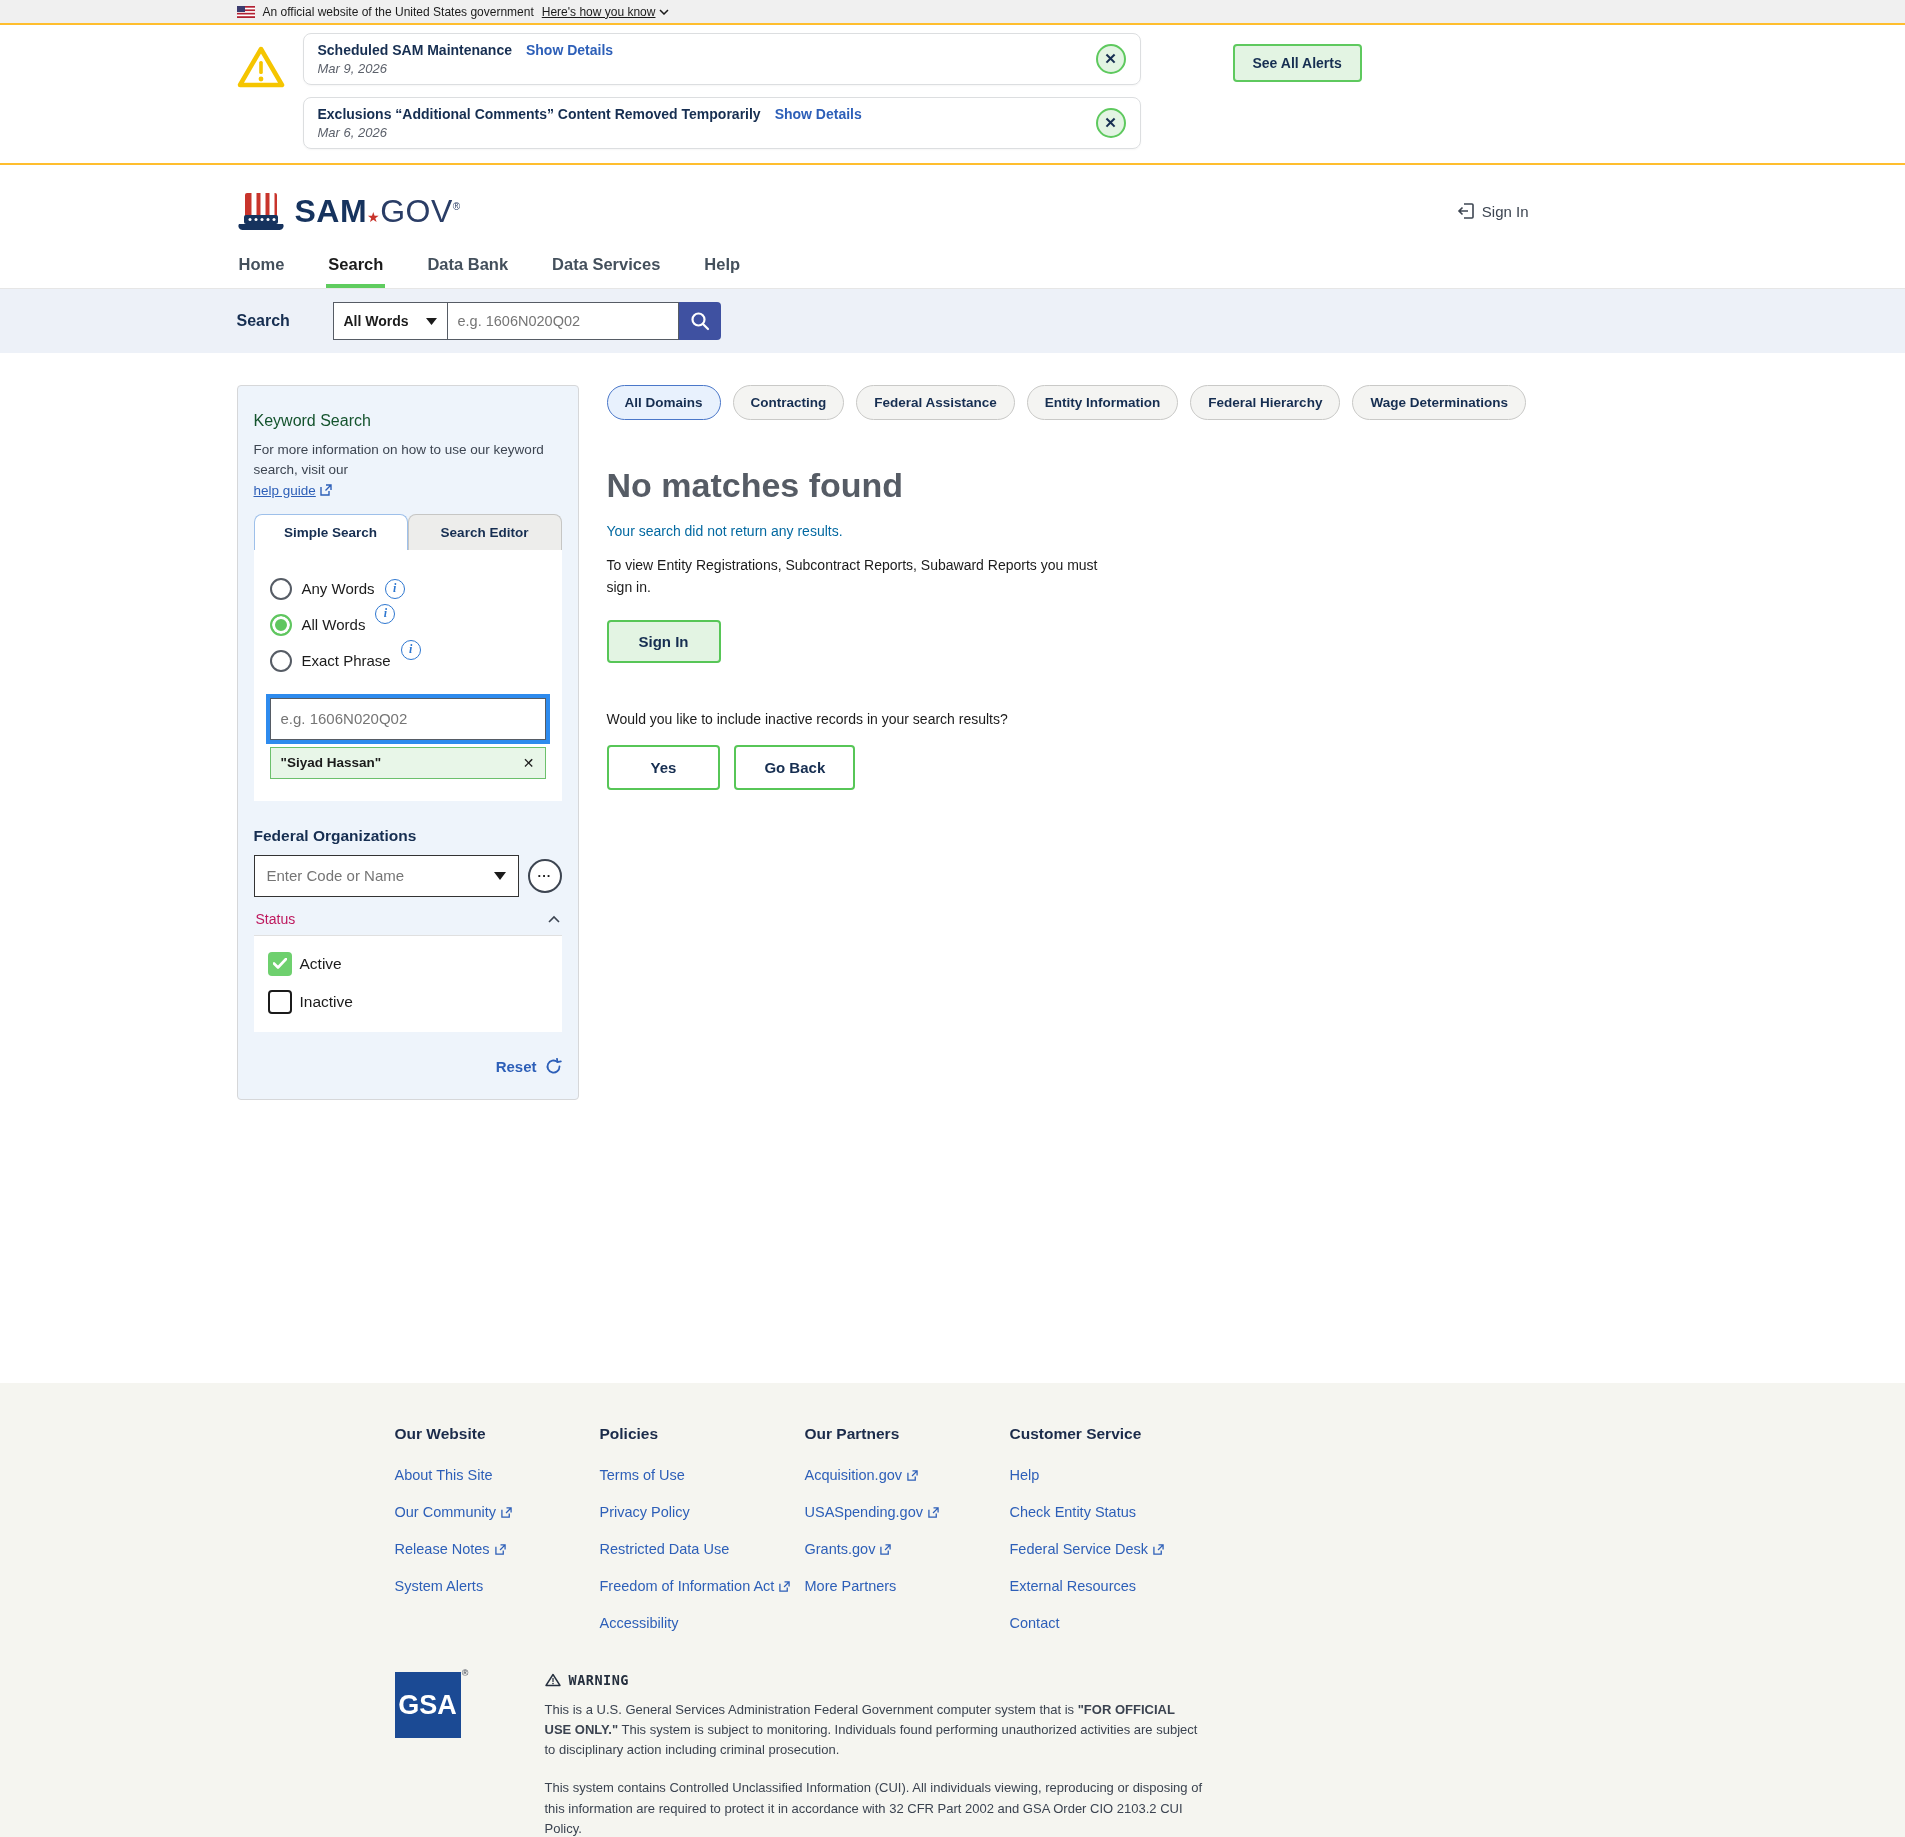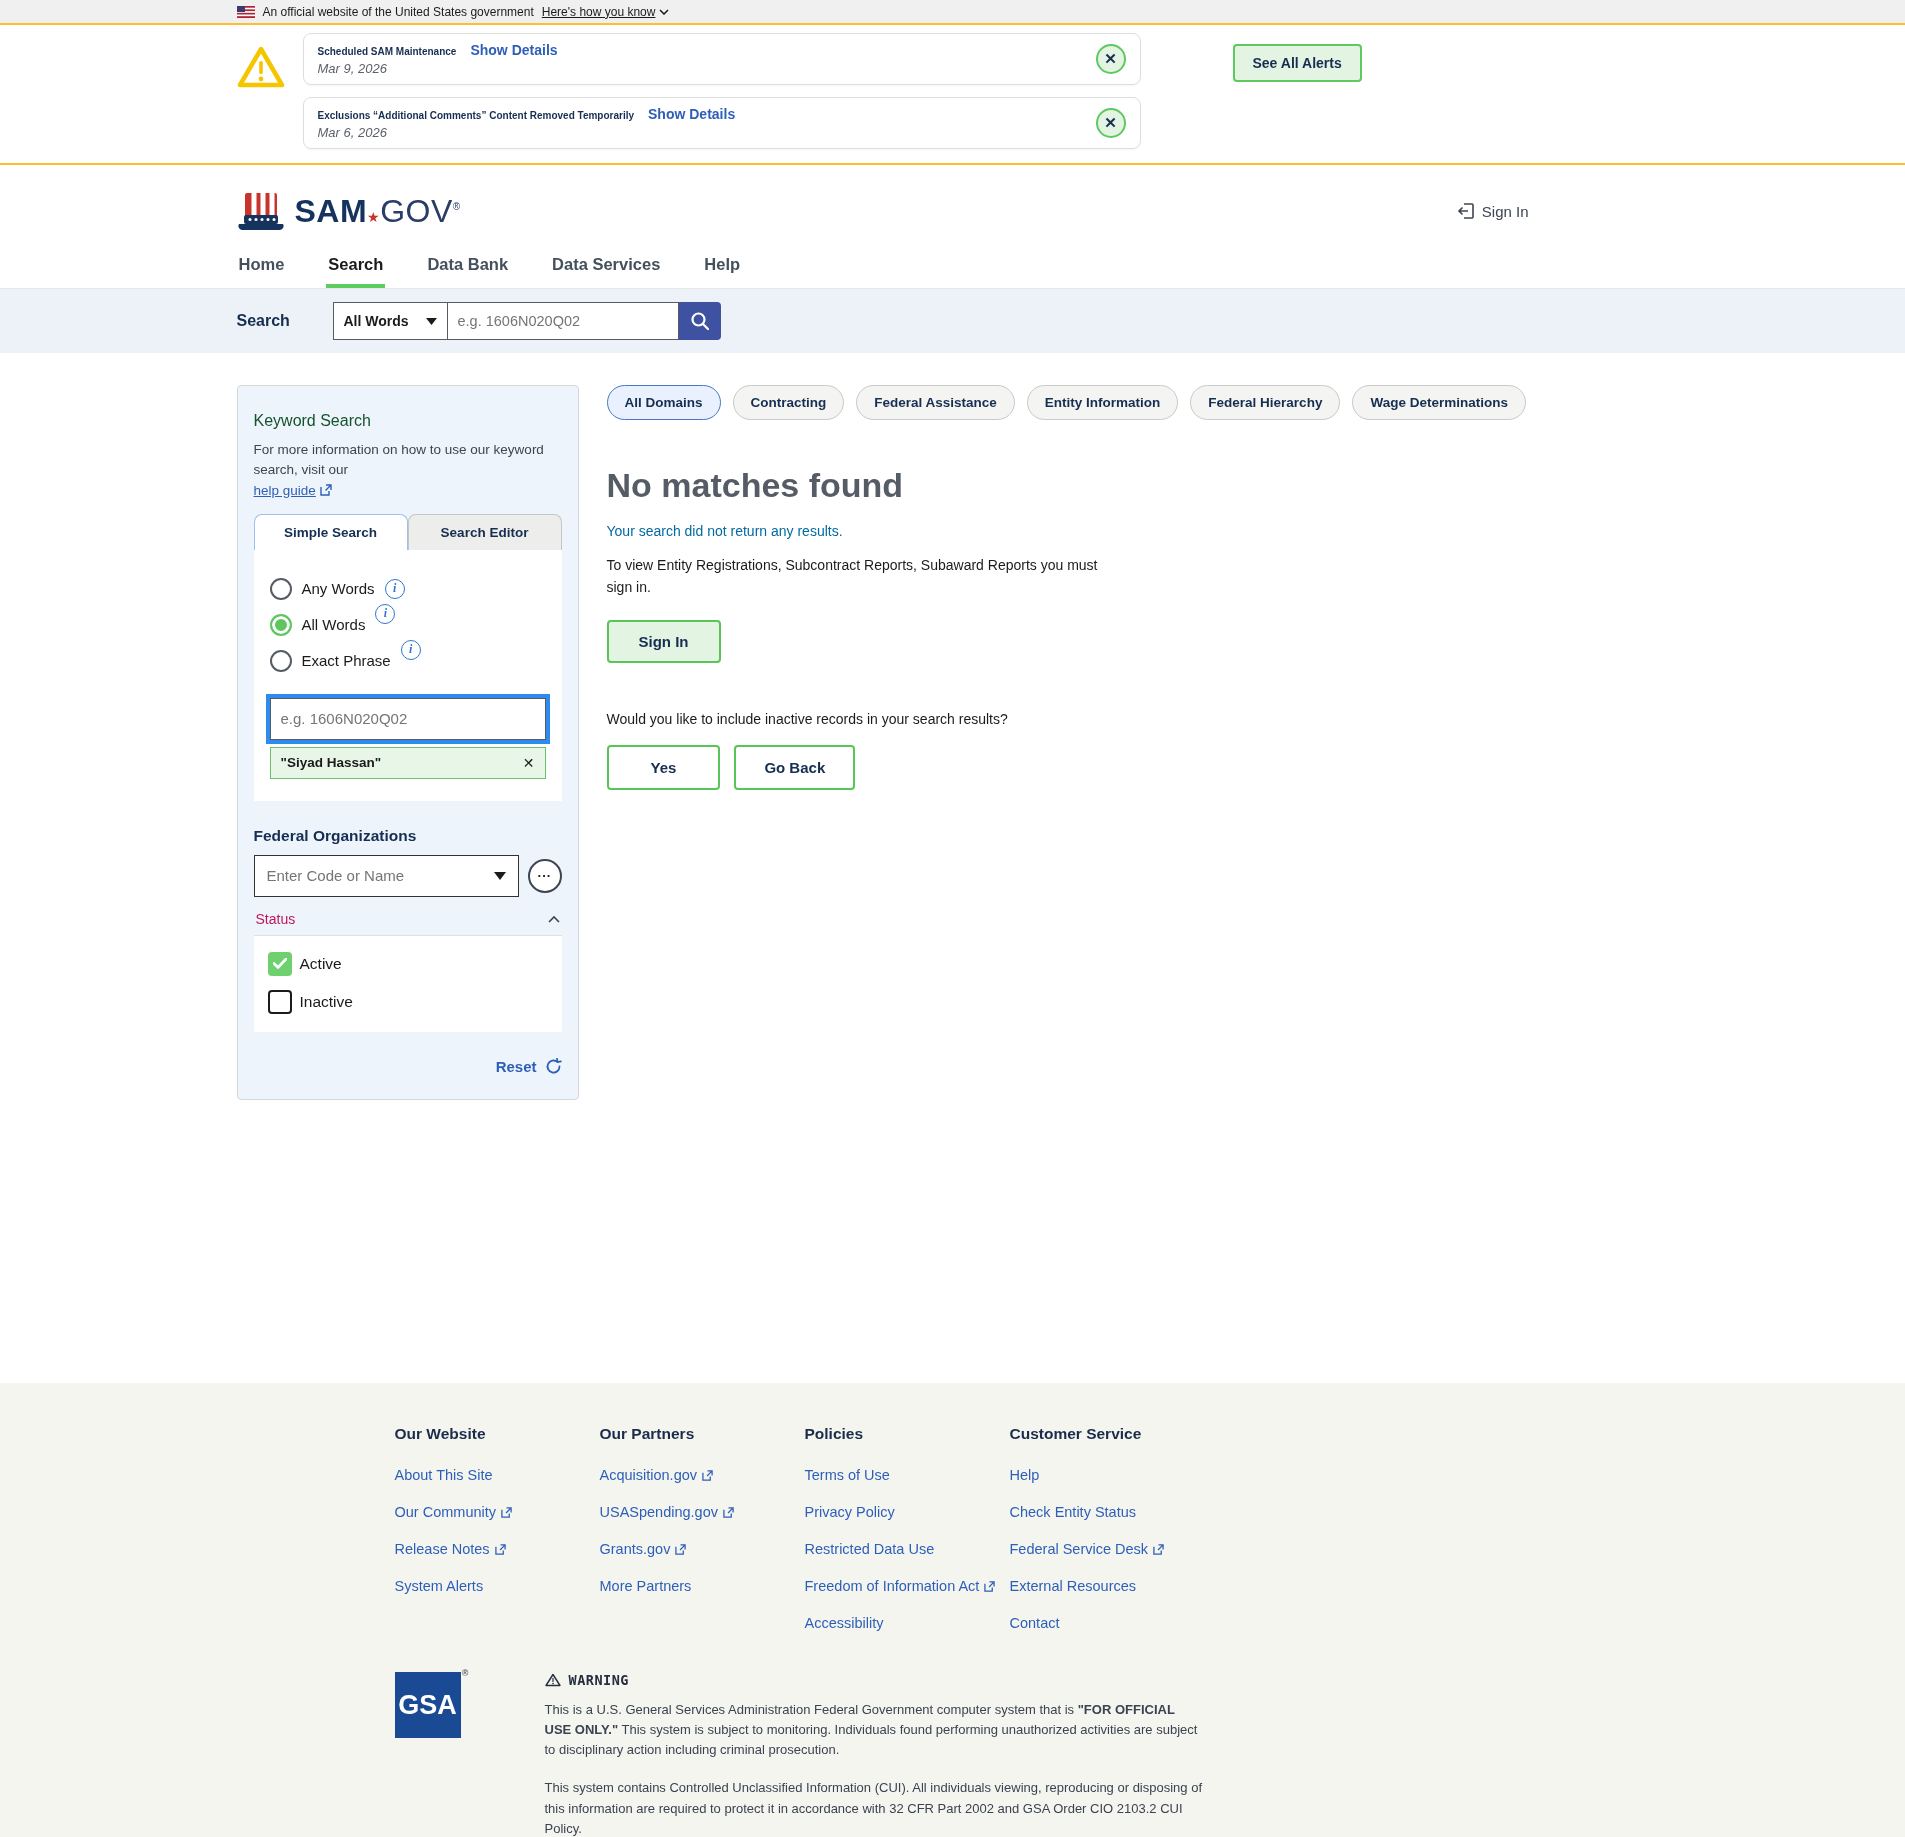--- a/index.html
+++ b/index.html
@@ -13,21 +13,21 @@
   .gov-inner { display:flex; align-items:center; gap:8px; font-size:12px; color:#1b1b1b; }
   .gov-link { color:#1b1b1b; text-decoration:underline; display:inline-flex; align-items:center; gap:4px; }
 
   
   .alerts-band { border-top:2px solid #ffbe2e; border-bottom:2px solid #ffbe2e; background:#fff; padding:8px 0 14px; }
   .alerts-inner { display:flex; align-items:flex-start; }
   .alert-triangle { margin-top:12px; }
   .alert-cards { display:flex; flex-direction:column; gap:12px; width:838px; margin-left:18px; }
   .alert-card { border:1px solid #dcdee0; border-radius:8px; padding:8px 14px; display:flex; align-items:center; justify-content:space-between; box-shadow:0 1px 2px rgba(0,0,0,.04); }
   .alert-text .alert-title-row { display:flex; align-items:baseline; gap:14px; }
-  .alert-title { font-weight:bold; font-size:10px; color:#162e51; }
+  .alert-title { font-weight:bold; font-size:14px; color:#162e51; }
   .alert-link { font-size:14px; font-weight:bold; color:#2d5fb8; }
   .alert-date { font-size:13px; font-style:italic; color:#5c616b; margin-top:3px; }
   .alert-close { width:30px; height:30px; border-radius:50%; background:#e3f4e3; border:2px solid #5ec95e; color:#162e51; font-size:15px; font-weight:bold; display:flex; align-items:center; justify-content:center; cursor:pointer; }
   .see-all-btn { margin-left:92px; margin-top:11px; background:#e3f4e3; border:2px solid #5ec95e; border-radius:4px; padding:9px 18px; font-weight:bold; font-size:14px; color:#162e51; cursor:pointer; font-family:inherit; }
 
   
   .site-header { padding:24px 0 10px; }
   .header-inner { display:flex; align-items:center; justify-content:space-between; }
   .brand { display:flex; align-items:center; gap:6px; cursor:pointer; }
   .brand-text { font-size:32px; letter-spacing:.5px; line-height:1; }
@@ -371,20 +371,43 @@
                   <path d="M1 3 v8 h8 v-4" fill="none" stroke="#2d5fb8" stroke-width="1.4"></path>
                   <path d="M6 1 h5 v5 M11 1 L5.5 6.5" fill="none" stroke="#2d5fb8" stroke-width="1.4"></path>
                 </svg>
               </a></span>
           <span class="f-link-row"><a class="f-link">
                 <span>System Alerts</span>
               </a></span>
         </div>
 
         <div class="f-col">
+          <div class="f-heading">Policies</div>
+          <span class="f-link-row"><a class="f-link">
+                <span>Terms of Use</span>
+              </a></span>
+          <span class="f-link-row"><a class="f-link">
+                <span>Privacy Policy</span>
+              </a></span>
+          <span class="f-link-row"><a class="f-link">
+                <span>Restricted Data Use</span>
+              </a></span>
+          <span class="f-link-row"><a class="f-link">
+                <span>Freedom of Information Act</span>
+                <svg width="11" height="11" viewBox="0 0 12 12">
+                  <path d="M1 3 v8 h8 v-4" fill="none" stroke="#2d5fb8" stroke-width="1.4"></path>
+                  <path d="M6 1 h5 v5 M11 1 L5.5 6.5" fill="none" stroke="#2d5fb8" stroke-width="1.4"></path>
+                </svg>
+              </a></span>
+          <span class="f-link-row"><a class="f-link">
+                <span>Accessibility</span>
+              </a></span>
+        </div>
+
+        <div class="f-col">
           <div class="f-heading">Our Partners</div>
           <span class="f-link-row"><a class="f-link">
                 <span>Acquisition.gov</span>
                 <svg width="11" height="11" viewBox="0 0 12 12">
                   <path d="M1 3 v8 h8 v-4" fill="none" stroke="#2d5fb8" stroke-width="1.4"></path>
                   <path d="M6 1 h5 v5 M11 1 L5.5 6.5" fill="none" stroke="#2d5fb8" stroke-width="1.4"></path>
                 </svg>
               </a></span>
           <span class="f-link-row"><a class="f-link">
                 <span>USASpending.gov</span>
@@ -395,43 +418,20 @@
               </a></span>
           <span class="f-link-row"><a class="f-link">
                 <span>Grants.gov</span>
                 <svg width="11" height="11" viewBox="0 0 12 12">
                   <path d="M1 3 v8 h8 v-4" fill="none" stroke="#2d5fb8" stroke-width="1.4"></path>
                   <path d="M6 1 h5 v5 M11 1 L5.5 6.5" fill="none" stroke="#2d5fb8" stroke-width="1.4"></path>
                 </svg>
               </a></span>
           <span class="f-link-row"><a class="f-link">
                 <span>More Partners</span>
-              </a></span>
-        </div>
-
-        <div class="f-col">
-          <div class="f-heading">Policies</div>
-          <span class="f-link-row"><a class="f-link">
-                <span>Terms of Use</span>
-              </a></span>
-          <span class="f-link-row"><a class="f-link">
-                <span>Privacy Policy</span>
-              </a></span>
-          <span class="f-link-row"><a class="f-link">
-                <span>Restricted Data Use</span>
-              </a></span>
-          <span class="f-link-row"><a class="f-link">
-                <span>Freedom of Information Act</span>
-                <svg width="11" height="11" viewBox="0 0 12 12">
-                  <path d="M1 3 v8 h8 v-4" fill="none" stroke="#2d5fb8" stroke-width="1.4"></path>
-                  <path d="M6 1 h5 v5 M11 1 L5.5 6.5" fill="none" stroke="#2d5fb8" stroke-width="1.4"></path>
-                </svg>
-              </a></span>
-          <span class="f-link-row"><a class="f-link">
-                <span>Accessibility</span>
               </a></span>
         </div>
 
         <div class="f-col">
           <div class="f-heading">Customer Service</div>
           <span class="f-link-row"><a class="f-link">
                 <span>Help</span>
               </a></span>
           <span class="f-link-row"><a class="f-link">
                 <span>Check Entity Status</span>

